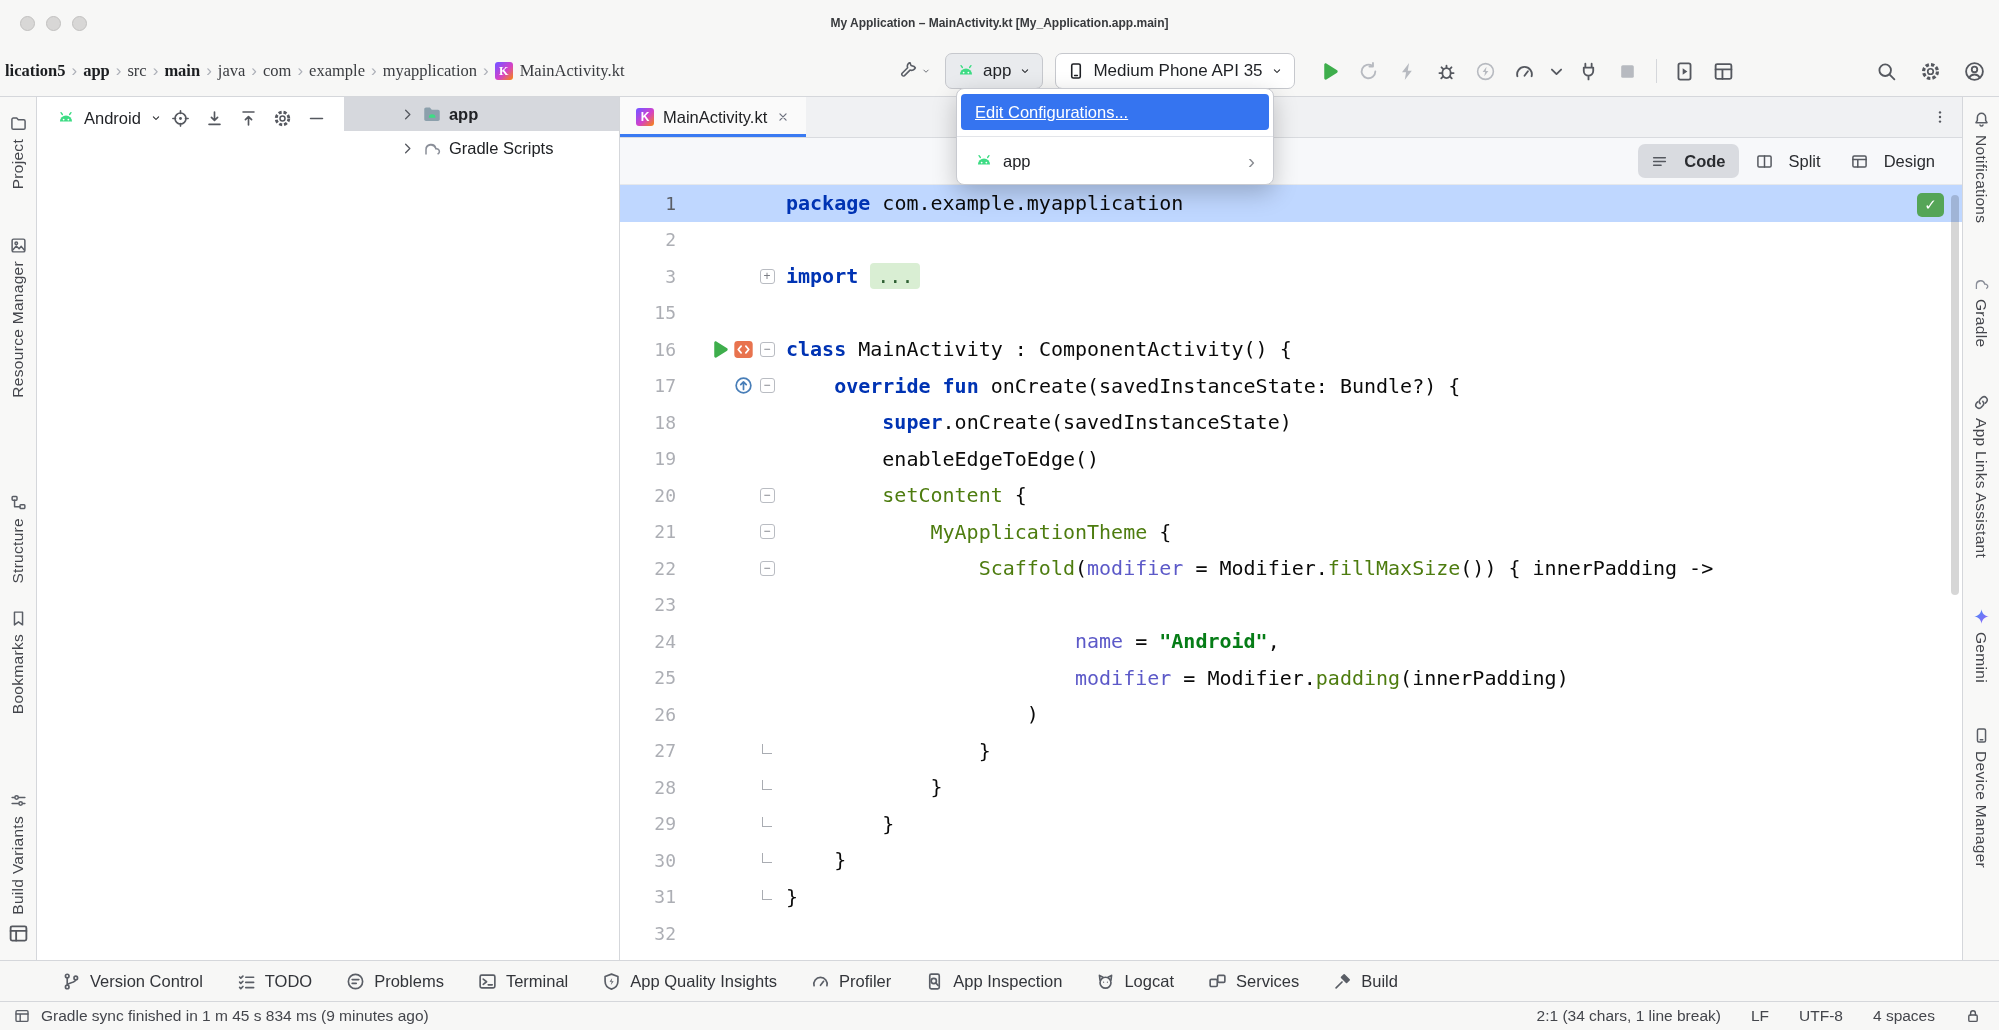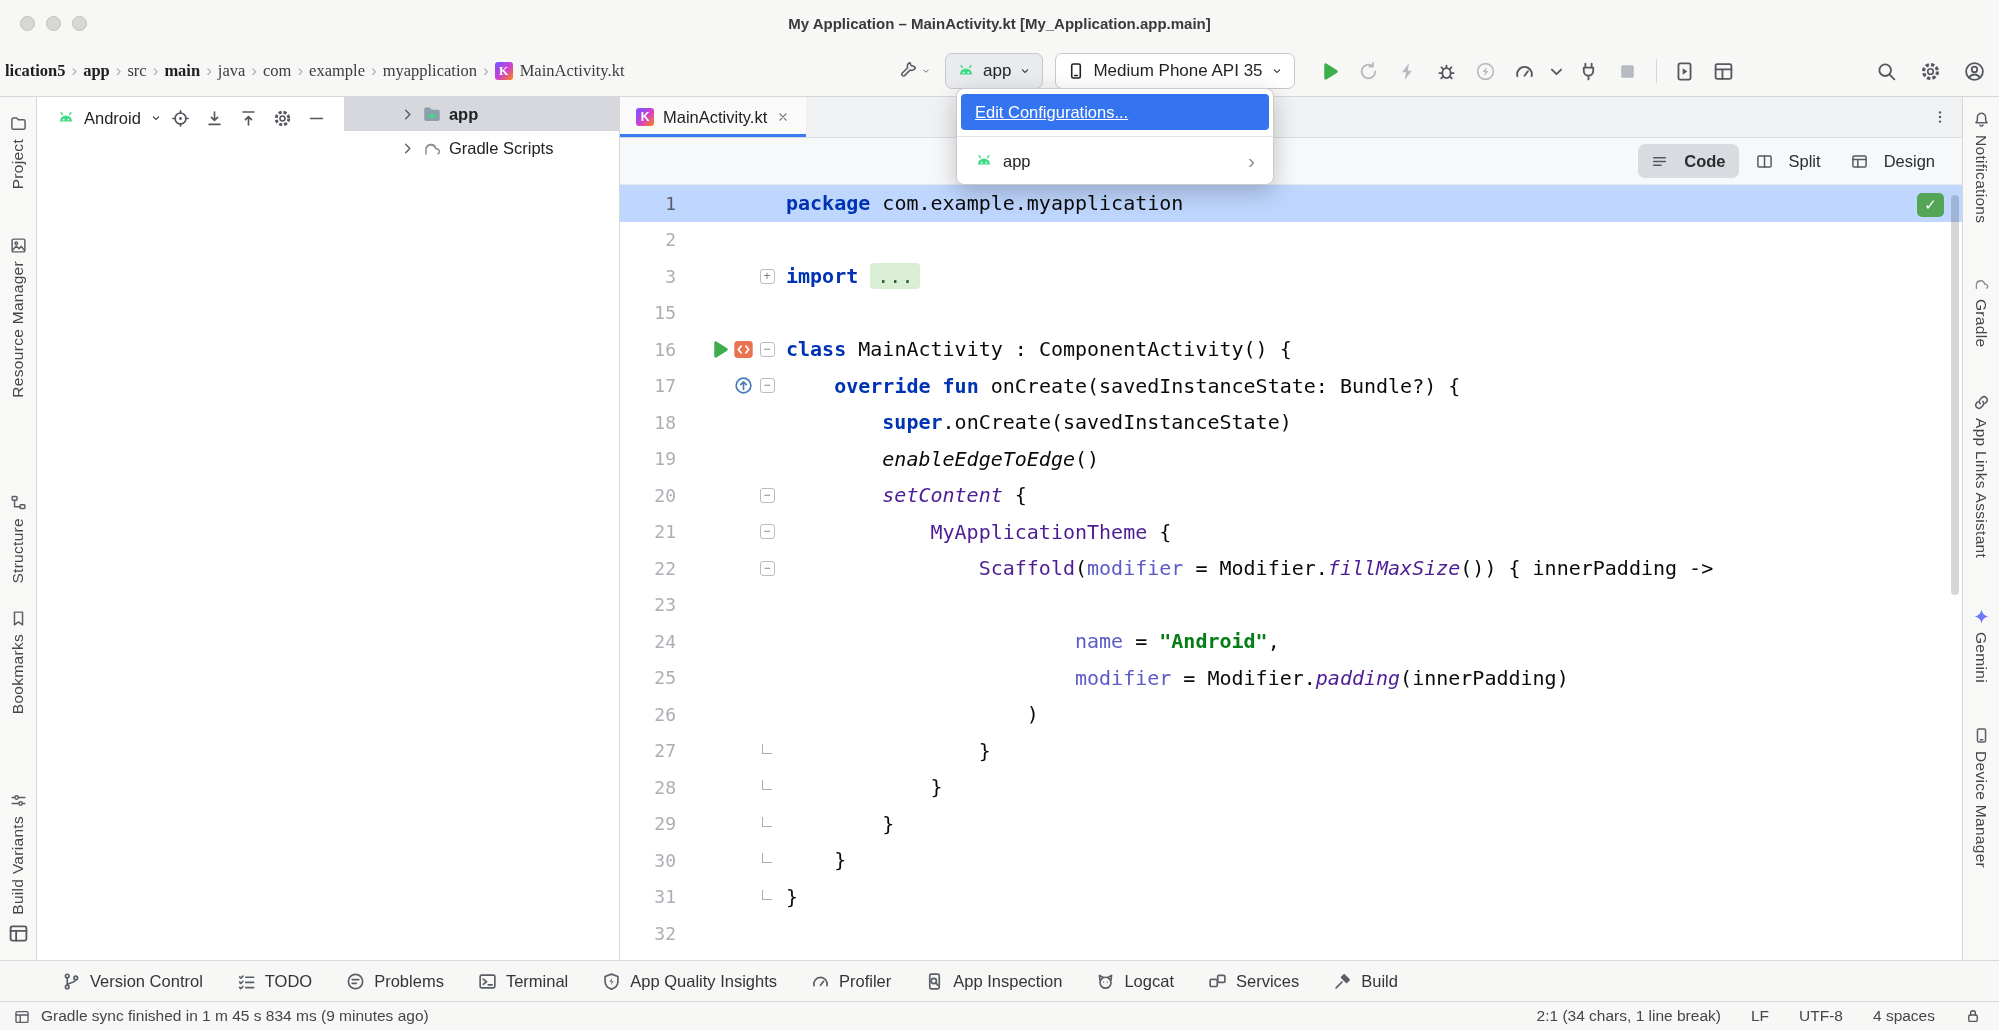--- a/index.html
+++ b/index.html
@@ -5,21 +5,21 @@
   html,body{margin:0;padding:0;background:#fff;}
   body{width:1999px;height:1030px;position:relative;font-family:"Liberation Sans",sans-serif;overflow:hidden;
        -webkit-font-smoothing:antialiased;}
   .app{display:flex;flex-direction:column;width:1999px;height:1030px;}
 
   
   .titlebar{height:46px;background:#F7F7F6;position:relative;flex:none;}
   .traffic{position:absolute;left:20px;top:0;height:100%;display:flex;align-items:center;gap:11px;}
   .tl{width:15px;height:15px;border-radius:50%;background:#D8D7D6;border:1px solid #C2C1C0;box-sizing:border-box;}
   .win-title{position:absolute;left:0;right:0;top:0;height:100%;display:flex;align-items:center;justify-content:center;
-     font-size:15px;font-weight:bold;color:#383A3D;pointer-events:none;}
+     font-size:12px;font-weight:bold;color:#383A3D;pointer-events:none;}
 
   
   .toolbar{height:50px;background:#F7F7F6;border-bottom:1px solid #D5D7DB;position:relative;flex:none;}
   .breadcrumbs{height:100%;display:flex;align-items:center;padding-left:2px;font-size:16.5px;color:#3A3C40;}
   .crumb{display:flex;align-items:center;gap:7px;margin:4px 3px;white-space:nowrap;font-family:Liberation Serif, serif;}
   .crumb.bold{font-weight:bold;color:#1C1E21;}
   .crumb-sep{color:#ADB0B8;font-size:17px;margin:0 3px;}
   .toolbar-center{position:absolute;left:898px;top:0;height:100%;display:flex;align-items:center;gap:12px;}
   .tbtn{display:flex;align-items:center;gap:3px;background:none;border:none;color:#5A5E66;padding:2px;cursor:default;}
   .combo{display:flex;align-items:center;gap:8px;height:36px;padding:0 11px;border:1px solid #C6C8CD;border-radius:7px;
@@ -93,38 +93,38 @@
   .gutter{width:62px;display:flex;justify-content:flex-end;align-items:center;gap:3px;flex:none;}
   .gutter .icon{width:21px;height:21px;}
   .foldcol{width:26px;display:flex;justify-content:center;align-items:center;flex:none;}
   .fold-mark{width:15px;height:15px;border:1px solid #B9BCC2;border-radius:3px;color:#7A7D84;font-size:12px;line-height:13px;
      text-align:center;background:#fff;box-sizing:border-box;}
   .fold-end{width:9px;height:9px;border-left:1.5px solid #A9ACB2;border-bottom:1.5px solid #A9ACB2;margin-bottom:4px;}
   .code-content{font-size:20px;white-space:pre;font-family:"DejaVu Sans Mono",monospace;color:#0A0A0A;padding-left:6px;}
   .tok-pl{color:#0A0A0A;}
   .tok-kw{color:#0033B3;font-weight:bold;}
   .tok-str{color:#067D17;font-weight:bold;}
-  .tok-comp{color:#4c1d95;}
-  .tok-it{font-style:italic;}
+  .tok-comp{color:#4d7c0f;}
+  .tok-it{}
   .tok-named{color:#5C59C8;}
   .tok-fold{background:#D9EED3;color:#2E5F33;border-radius:4px;padding:1px 7px;}
   .check-widget{position:absolute;top:8px;right:18px;width:27px;height:24px;background:#55A557;border-radius:5px;color:#fff;
      display:flex;align-items:center;justify-content:center;font-size:15px;}
   .scroll-thumb{position:absolute;right:3px;top:10px;width:8px;height:400px;background:rgba(0,0,0,.16);border-radius:4px;}
 
   
   .bottombar{height:40px;background:#F7F7F6;border-top:1px solid #D5D7DB;display:flex;align-items:center;gap:34px;
      padding-left:62px;flex:none;font-size:16.5px;color:#33353A;}
   .bb-item{display:flex;align-items:center;gap:9px;cursor:default;white-space:nowrap;}
   .bb-item .icon{width:19px;height:19px;color:#5A5E66;}
 
   
   .statusbar{height:28px;background:#F7F7F6;border-top:1px solid #D5D7DB;display:flex;align-items:center;
      justify-content:space-between;padding:0 18px 0 14px;flex:none;font-size:15.5px;color:#44464C;}
-  .status-left{display:flex;align-items:flex-end;gap:11px;}
+  .status-left{display:flex;align-items:center;gap:11px;}
   .status-left .icon{color:#5A5E66;}
   .status-right{display:flex;align-items:center;gap:30px;}
   .lock{color:#55585F;}
 
   
   .runmenu{position:absolute;left:956px;top:88px;width:318px;z-index:60;background:#fff;border:1px solid #C8CAD0;
      border-radius:8px;box-shadow:0 8px 24px rgba(0,0,0,.22);padding:5px 0;box-sizing:border-box;}
   .menu-item{height:36px;display:flex;align-items:center;padding:0 14px;margin:0 4px;border-radius:4px;font-size:16.5px;color:#1E2024;cursor:default;}
   .menu-item.selected{background:#3574F0;color:#fff;text-decoration:underline;}
   .menu-sep{height:1px;background:#E3E5E9;margin:6px 0;}

